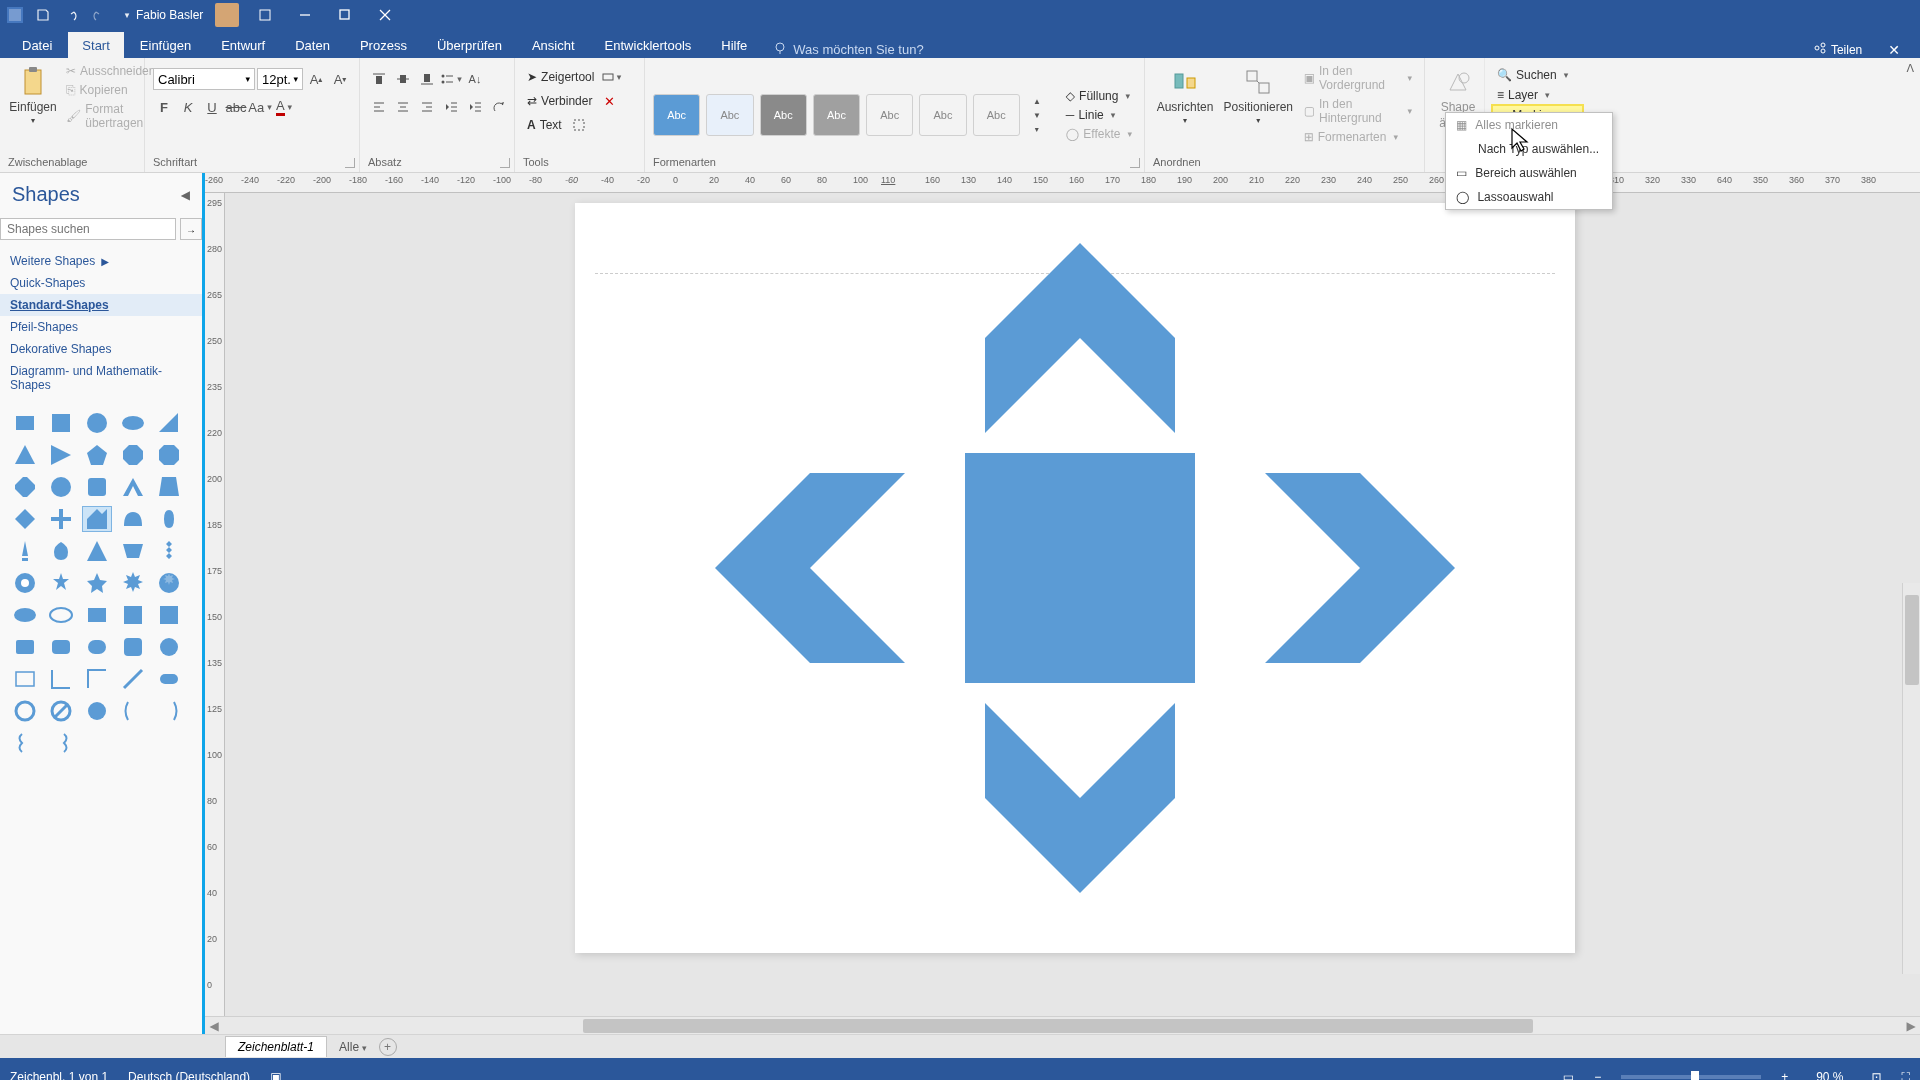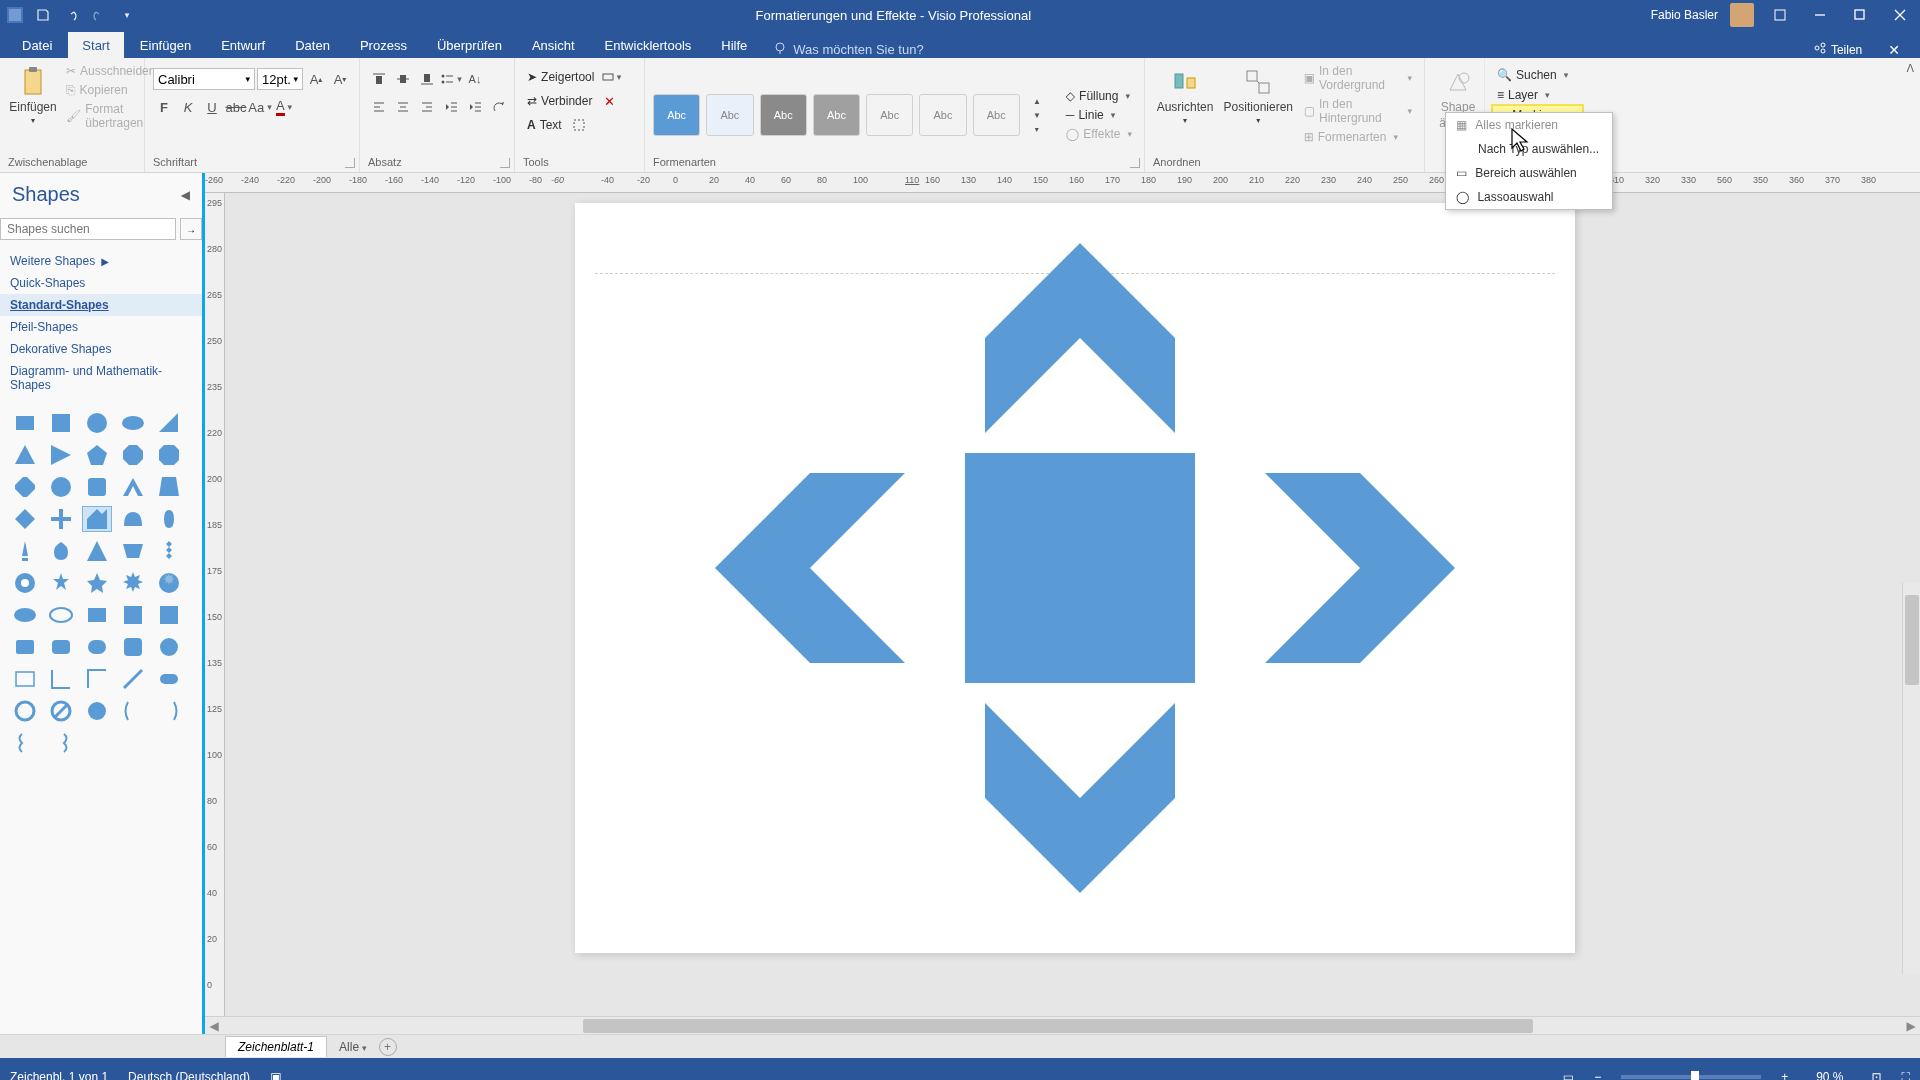--- a/index.html
+++ b/index.html
@@ -131,21 +131,20 @@
           <path d="M10 4a5 5 0 0 1 0 8M10 4l-3 2M10 4l2 3" fill="none" stroke="white" stroke-width="1.2"></path>
         </svg>
       </span>
     <span class="qat-icon">
         <svg width="14" height="14">
           <path d="M4 4a5 5 0 0 0 0 8M4 4l3 2M4 4l-2 3" fill="none" stroke="white" stroke-width="1.2" opacity="0.5"></path>
         </svg>
       </span>
     <span class="qat-icon" style="font-size:9px;">▾</span>
   </div>
-  <div class="title">Formatierungen und Effekte  -  Visio Professional</div>
   <div class="right">
     <span>Fabio Basler</span>
     <div class="avatar"></div>
     <span class="win-btn">
         <svg width="14" height="14">
           <rect x="2" y="2" width="10" height="10" fill="none" stroke="white"></rect>
         </svg>
       </span>
     <span class="win-btn">
         <svg width="12" height="12">
@@ -801,30 +800,30 @@
         <span class="tick" style="left: 0px;">-260</span>
         <span class="tick" style="left: 36px;">-240</span>
         <span class="tick" style="left: 72px;">-220</span>
         <span class="tick" style="left: 108px;">-200</span>
         <span class="tick" style="left: 144px;">-180</span>
         <span class="tick" style="left: 180px;">-160</span>
         <span class="tick" style="left: 216px;">-140</span>
         <span class="tick" style="left: 252px;">-120</span>
         <span class="tick" style="left: 288px;">-100</span>
         <span class="tick" style="left: 324px;">-80</span>
-        <span class="tick" style="left: 346px; font-style: italic;">-60</span>
+        <span class="tick" style="left: 360px; font-style: italic;">-60</span>
         <span class="tick" style="left: 396px;">-40</span>
         <span class="tick" style="left: 432px;">-20</span>
         <span class="tick" style="left: 468px;">0</span>
         <span class="tick" style="left: 504px;">20</span>
         <span class="tick" style="left: 540px;">40</span>
         <span class="tick" style="left: 576px;">60</span>
         <span class="tick" style="left: 612px;">80</span>
         <span class="tick" style="left: 648px;">100</span>
-        <span class="tick" style="left: 700px; text-decoration: underline;">110</span>
+        <span class="tick" style="left: 676px; text-decoration: underline;">110</span>
         <span class="tick" style="left: 720px;">160</span>
         <span class="tick" style="left: 756px;">130</span>
         <span class="tick" style="left: 792px;">140</span>
         <span class="tick" style="left: 828px;">150</span>
         <span class="tick" style="left: 864px;">160</span>
         <span class="tick" style="left: 900px;">170</span>
         <span class="tick" style="left: 936px;">180</span>
         <span class="tick" style="left: 972px;">190</span>
         <span class="tick" style="left: 1008px;">200</span>
         <span class="tick" style="left: 1044px;">210</span>
@@ -833,21 +832,21 @@
         <span class="tick" style="left: 1152px;">240</span>
         <span class="tick" style="left: 1188px;">250</span>
         <span class="tick" style="left: 1224px;">260</span>
         <span class="tick" style="left: 1260px;">270</span>
         <span class="tick" style="left: 1296px;">280</span>
         <span class="tick" style="left: 1332px;">290</span>
         <span class="tick" style="left: 1368px;">300</span>
         <span class="tick" style="left: 1404px;">310</span>
         <span class="tick" style="left: 1440px;">320</span>
         <span class="tick" style="left: 1476px;">330</span>
-        <span class="tick" style="left: 1512px;">560</span>
+        <span class="tick" style="left: 1512px;">640</span>
         <span class="tick" style="left: 1548px;">350</span>
         <span class="tick" style="left: 1584px;">360</span>
         <span class="tick" style="left: 1620px;">370</span>
         <span class="tick" style="left: 1656px;">380</span>
       </div>
     <div class="canvas-inner">
       <div class="ruler-v" id="ruler-v">
           <span class="tick" style="top: 10px;">295</span>
           <span class="tick" style="top: 56px;">280</span>
           <span class="tick" style="top: 102px;">265</span>

